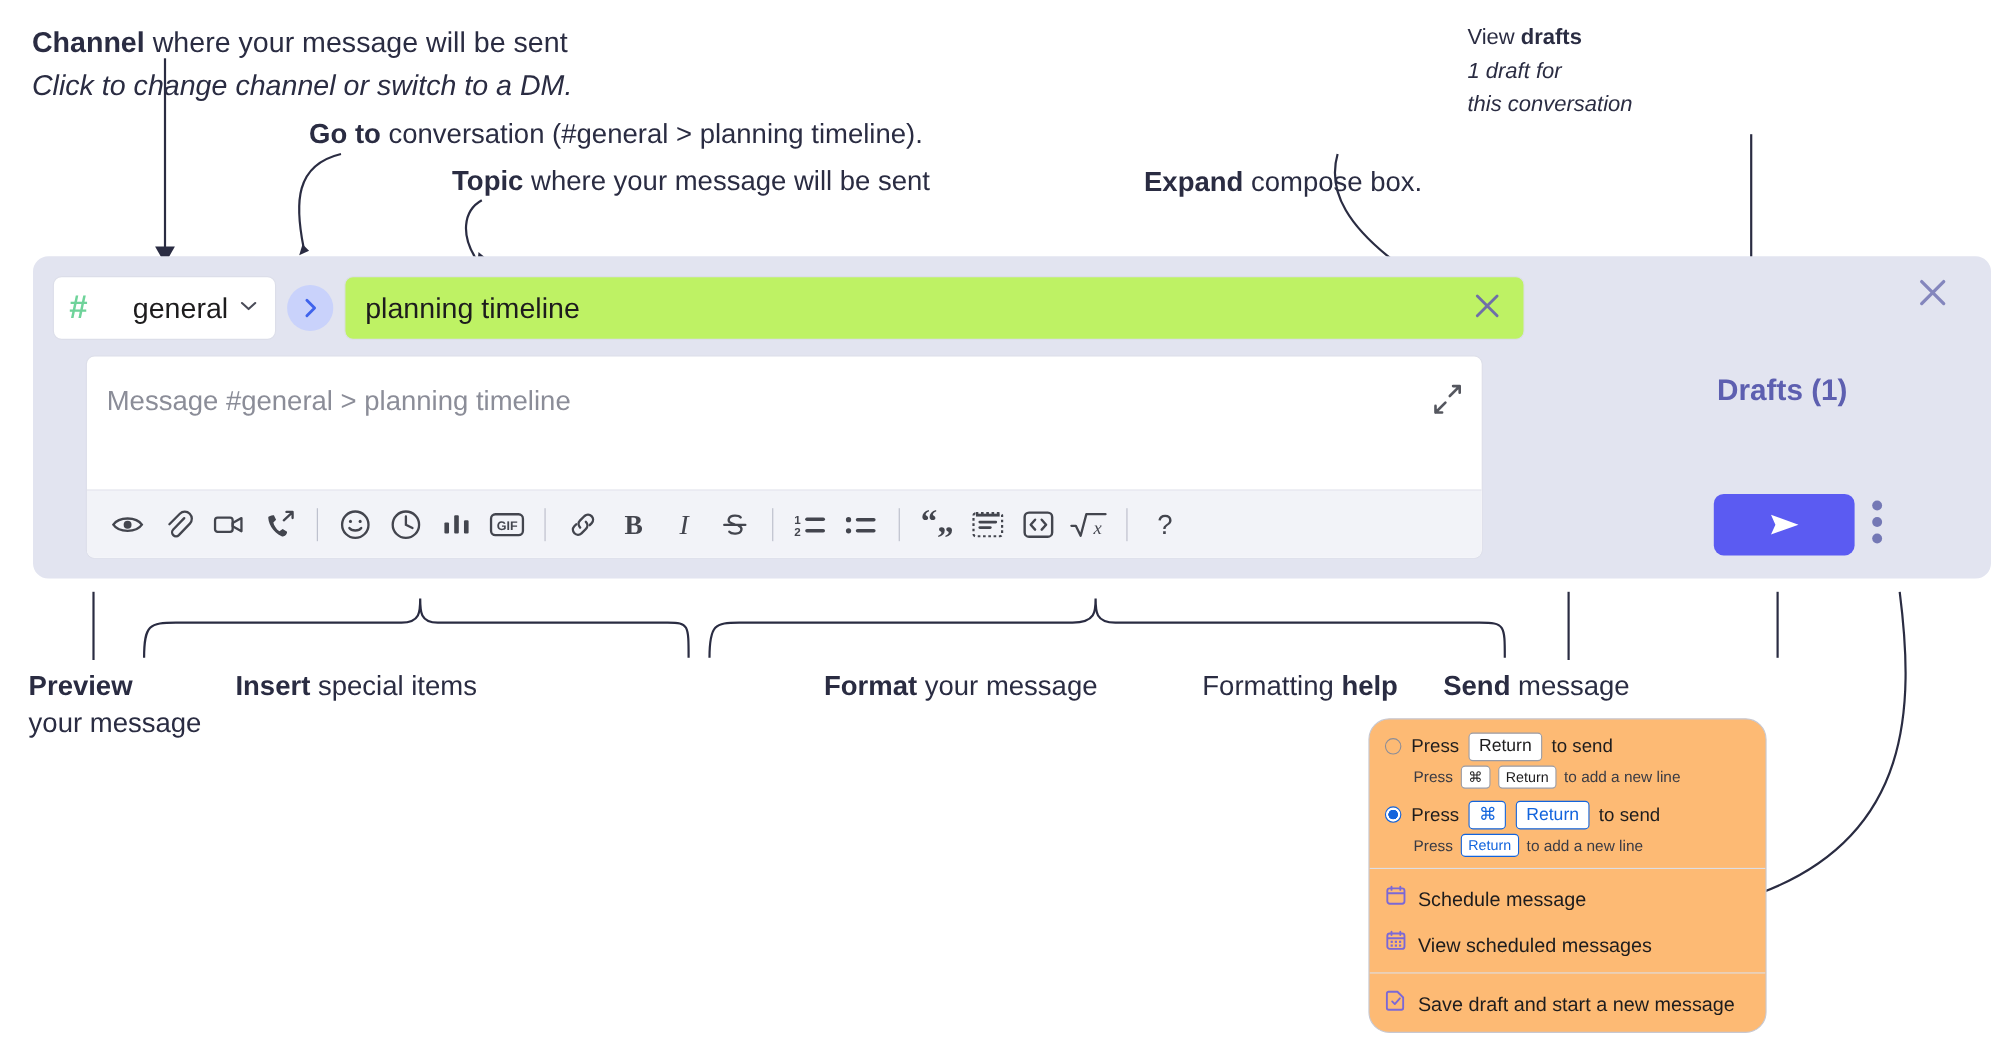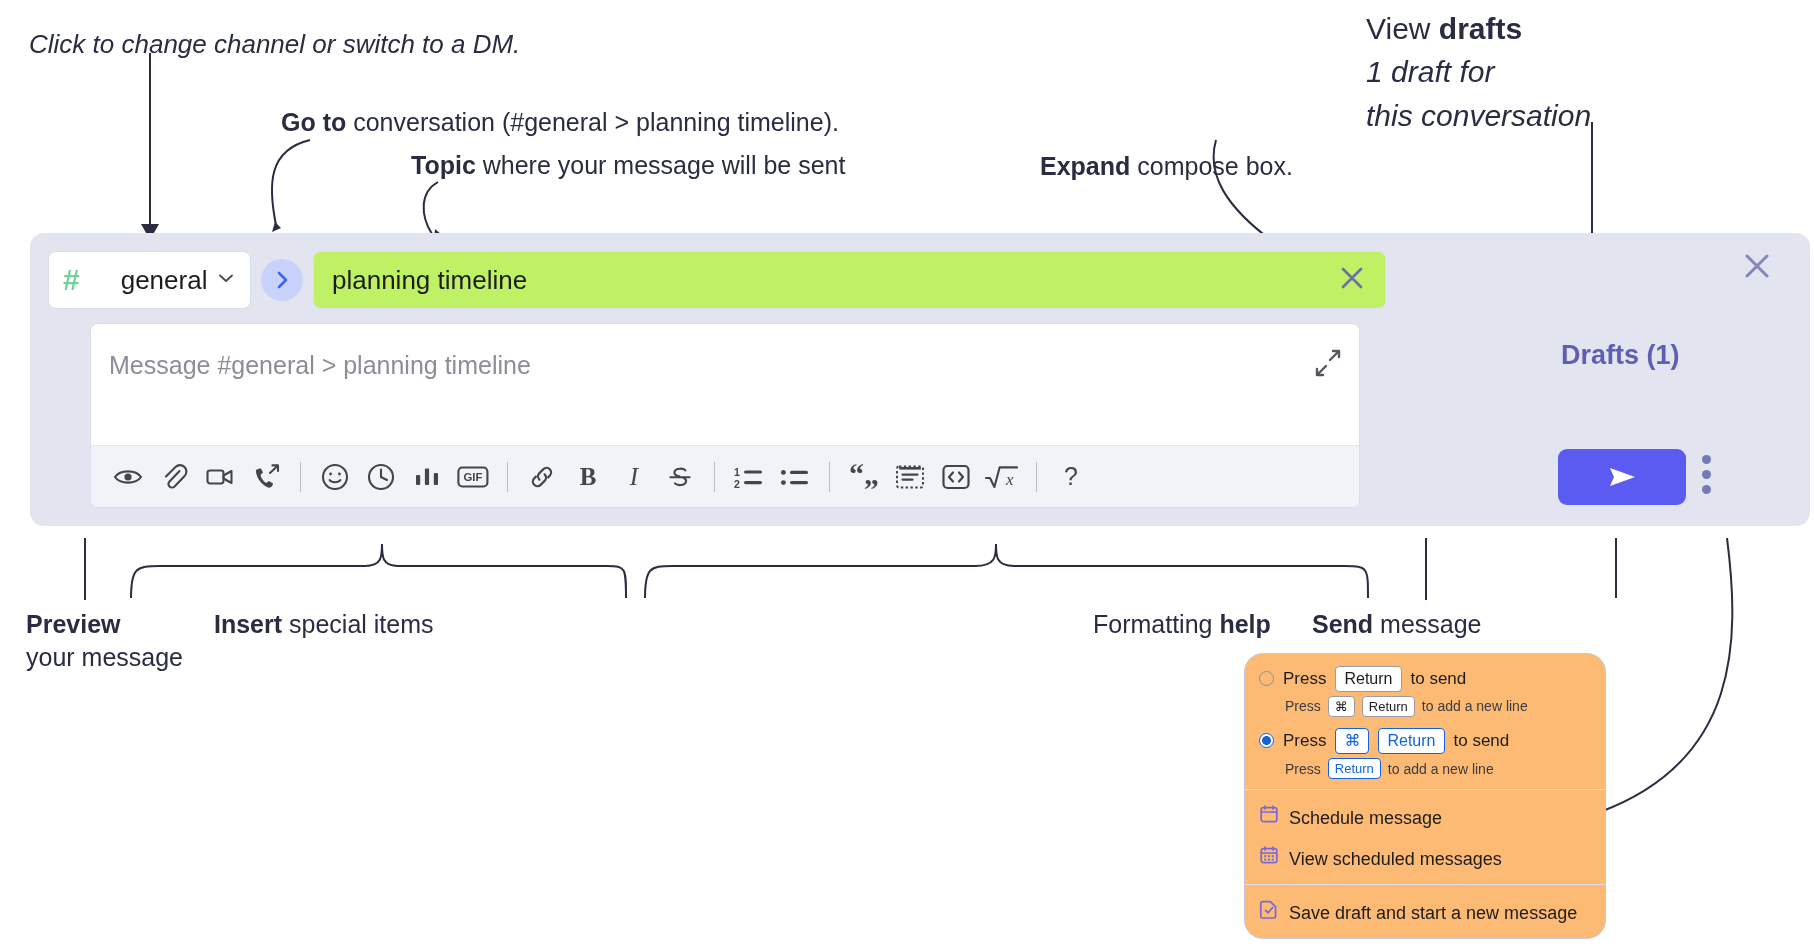--- a/index.html
+++ b/index.html
@@ -36,21 +36,21 @@
     display:flex; align-items:center; justify-content:center;
     margin:0 10px;
   }
   .topic-field {
     width:1073px; height:58px; background:#bef264; border:1px solid #dcdee9; border-radius:8px;
     display:flex; align-items:center; padding:0 16px 0 18px;
   }
   .topic-val { font-size:26px; color:#1d1c1d; flex:1; }
 
   .msg-area {
-    position:absolute; left:60px; top:90px; width:1270px; height:185px;
+    position:absolute; left:48px; top:90px; width:1270px; height:185px;
     background:#fff; border:1px solid #dcdee9; border-radius:8px; overflow:hidden;
   }
   .msg-placeholder { position:absolute; left:18px; top:27px; font-size:25px; color:#8b8d98; }
   .expand-ic { position:absolute; right:14px; top:22px; }
 
   .toolbar {
     position:absolute; left:0; right:0; bottom:0; height:62px;
     background:#f2f3f8; border-top:1px solid #e4e5ee;
     display:flex; align-items:center; padding:0 14px; gap:0;
   }
@@ -120,36 +120,37 @@
 
     <g fill="#2a2c42">
       <path d="M272 232 l9 -4 l-6 -6 z"></path>
       <path d="M434 240 l8 -5 l-7 -6 z"></path>
       <path d="M1484 356 l-10 -1 l4 -8 z"></path>
       <path d="M1587 324 l5 10 l5 -10 z"></path>
     </g>
   </svg>
 
   <div class="anno" style="left:29px; top:22px; font-size:26px;">
+    <div><b>Channel</b><span> where your message will be sent</span></div>
     <div style="margin-top:6px;"><i>Click to change channel or switch to a DM.</i></div>
   </div>
 
   <div class="anno" style="left:281px; top:106px; font-size:25px;">
     <b>Go to</b><span> conversation (#general &gt; planning timeline).</span>
   </div>
 
   <div class="anno" style="left:411px; top:149px; font-size:25px;">
     <b>Topic</b><span> where your message will be sent</span>
   </div>
 
   <div class="anno" style="left:1040px; top:106px; font-size:25px;margin-top:44px;">
     <b>Expand</b><span> compose box.</span>
   </div>
 
-  <div class="anno" style="left:1334px; top:10px; font-size:30px;margin-left:32px;">
+  <div class="anno" style="left:1334px; top:22px; font-size:20px;">
     <div><span>View </span><b>drafts</b></div>
     <div style="margin-top:5px;"><i>1 draft for</i></div>
     <div style="margin-top:5px;"><i>this conversation</i></div>
   </div>
 
   <div class="compose-panel">
 
     <div class="row-top">
 
       <div class="channel-chip">
@@ -338,20 +339,23 @@
 
   <div class="anno" style="left:26px; top:608px; font-size:25px; line-height:1.32;">
     <div><b>Preview</b></div>
     <div>your message</div>
   </div>
 
   <div class="anno" style="left:214px; top:608px; font-size:25px;">
     <b>Insert</b><span> special items</span>
   </div>
 
+  <div class="anno" style="left:749px; top:608px; font-size:25px;">
+    <b>Format</b><span> your message</span>
+  </div>
 
   <div class="anno" style="left:1093px; top:608px; font-size:25px;">
     <span>Formatting </span><b>help</b>
   </div>
 
   <div class="anno" style="left:1312px; top:608px; font-size:25px;">
     <b>Send</b><span> message</span>
   </div>
 
 

